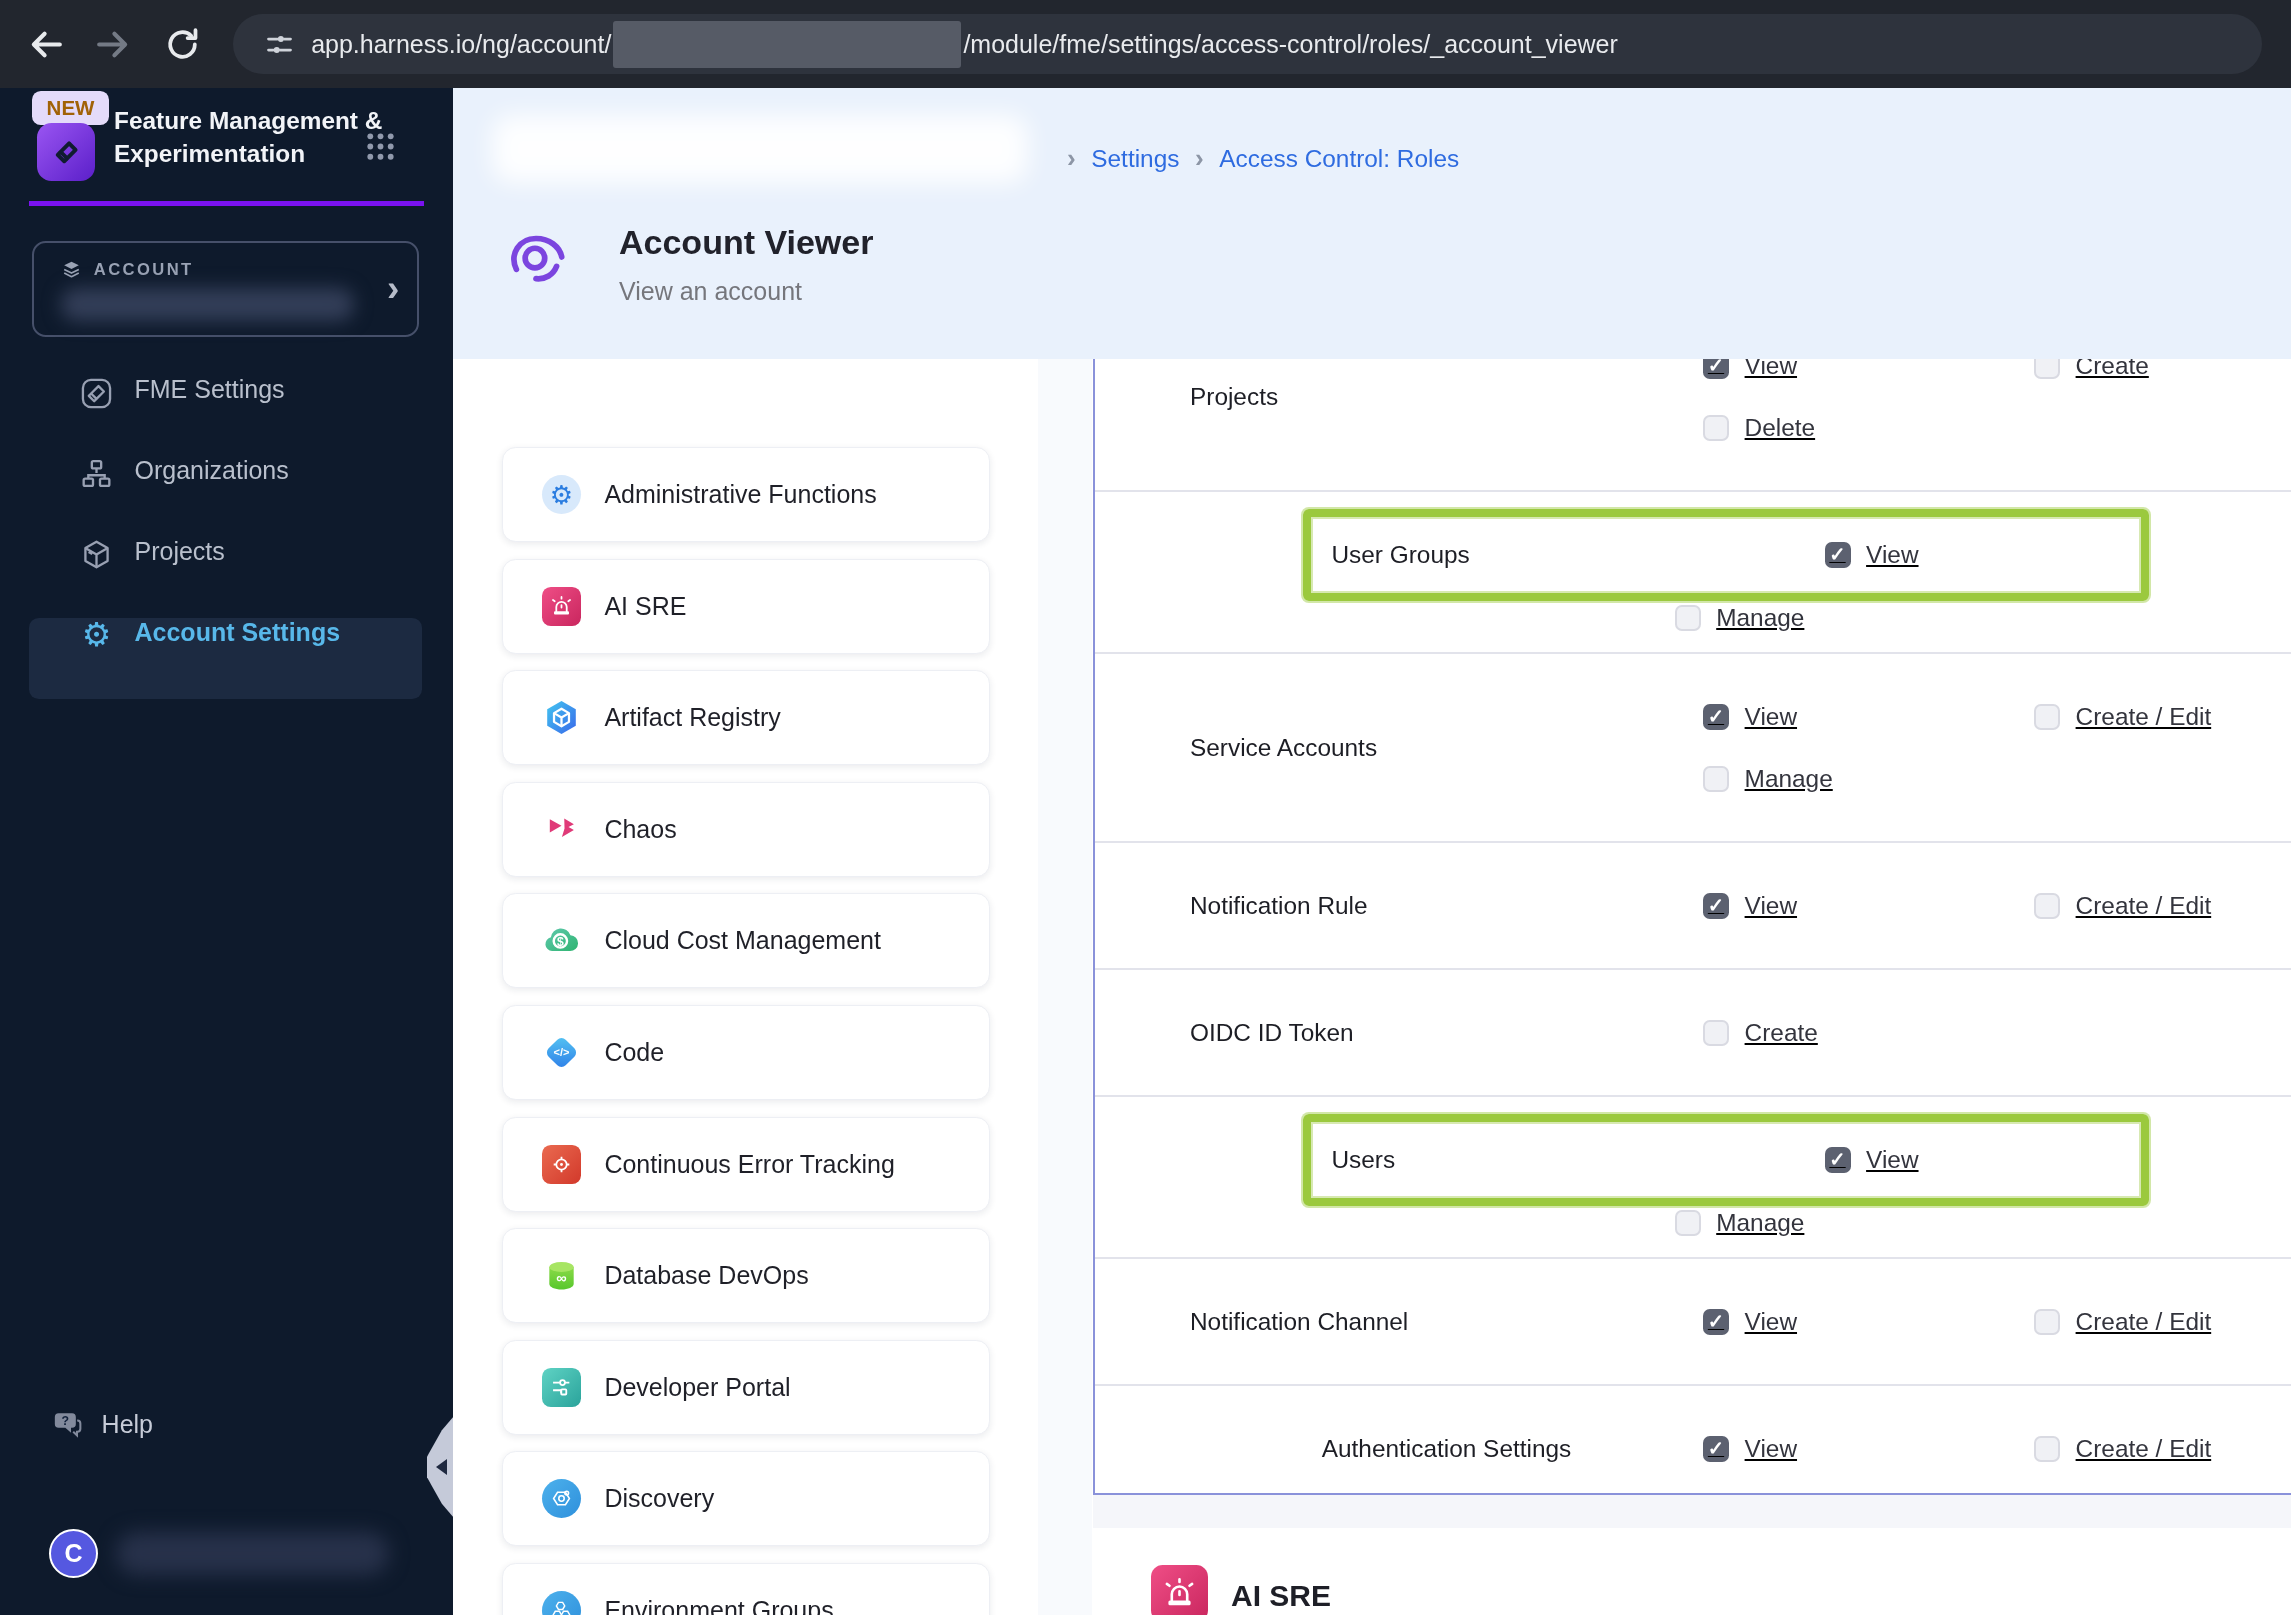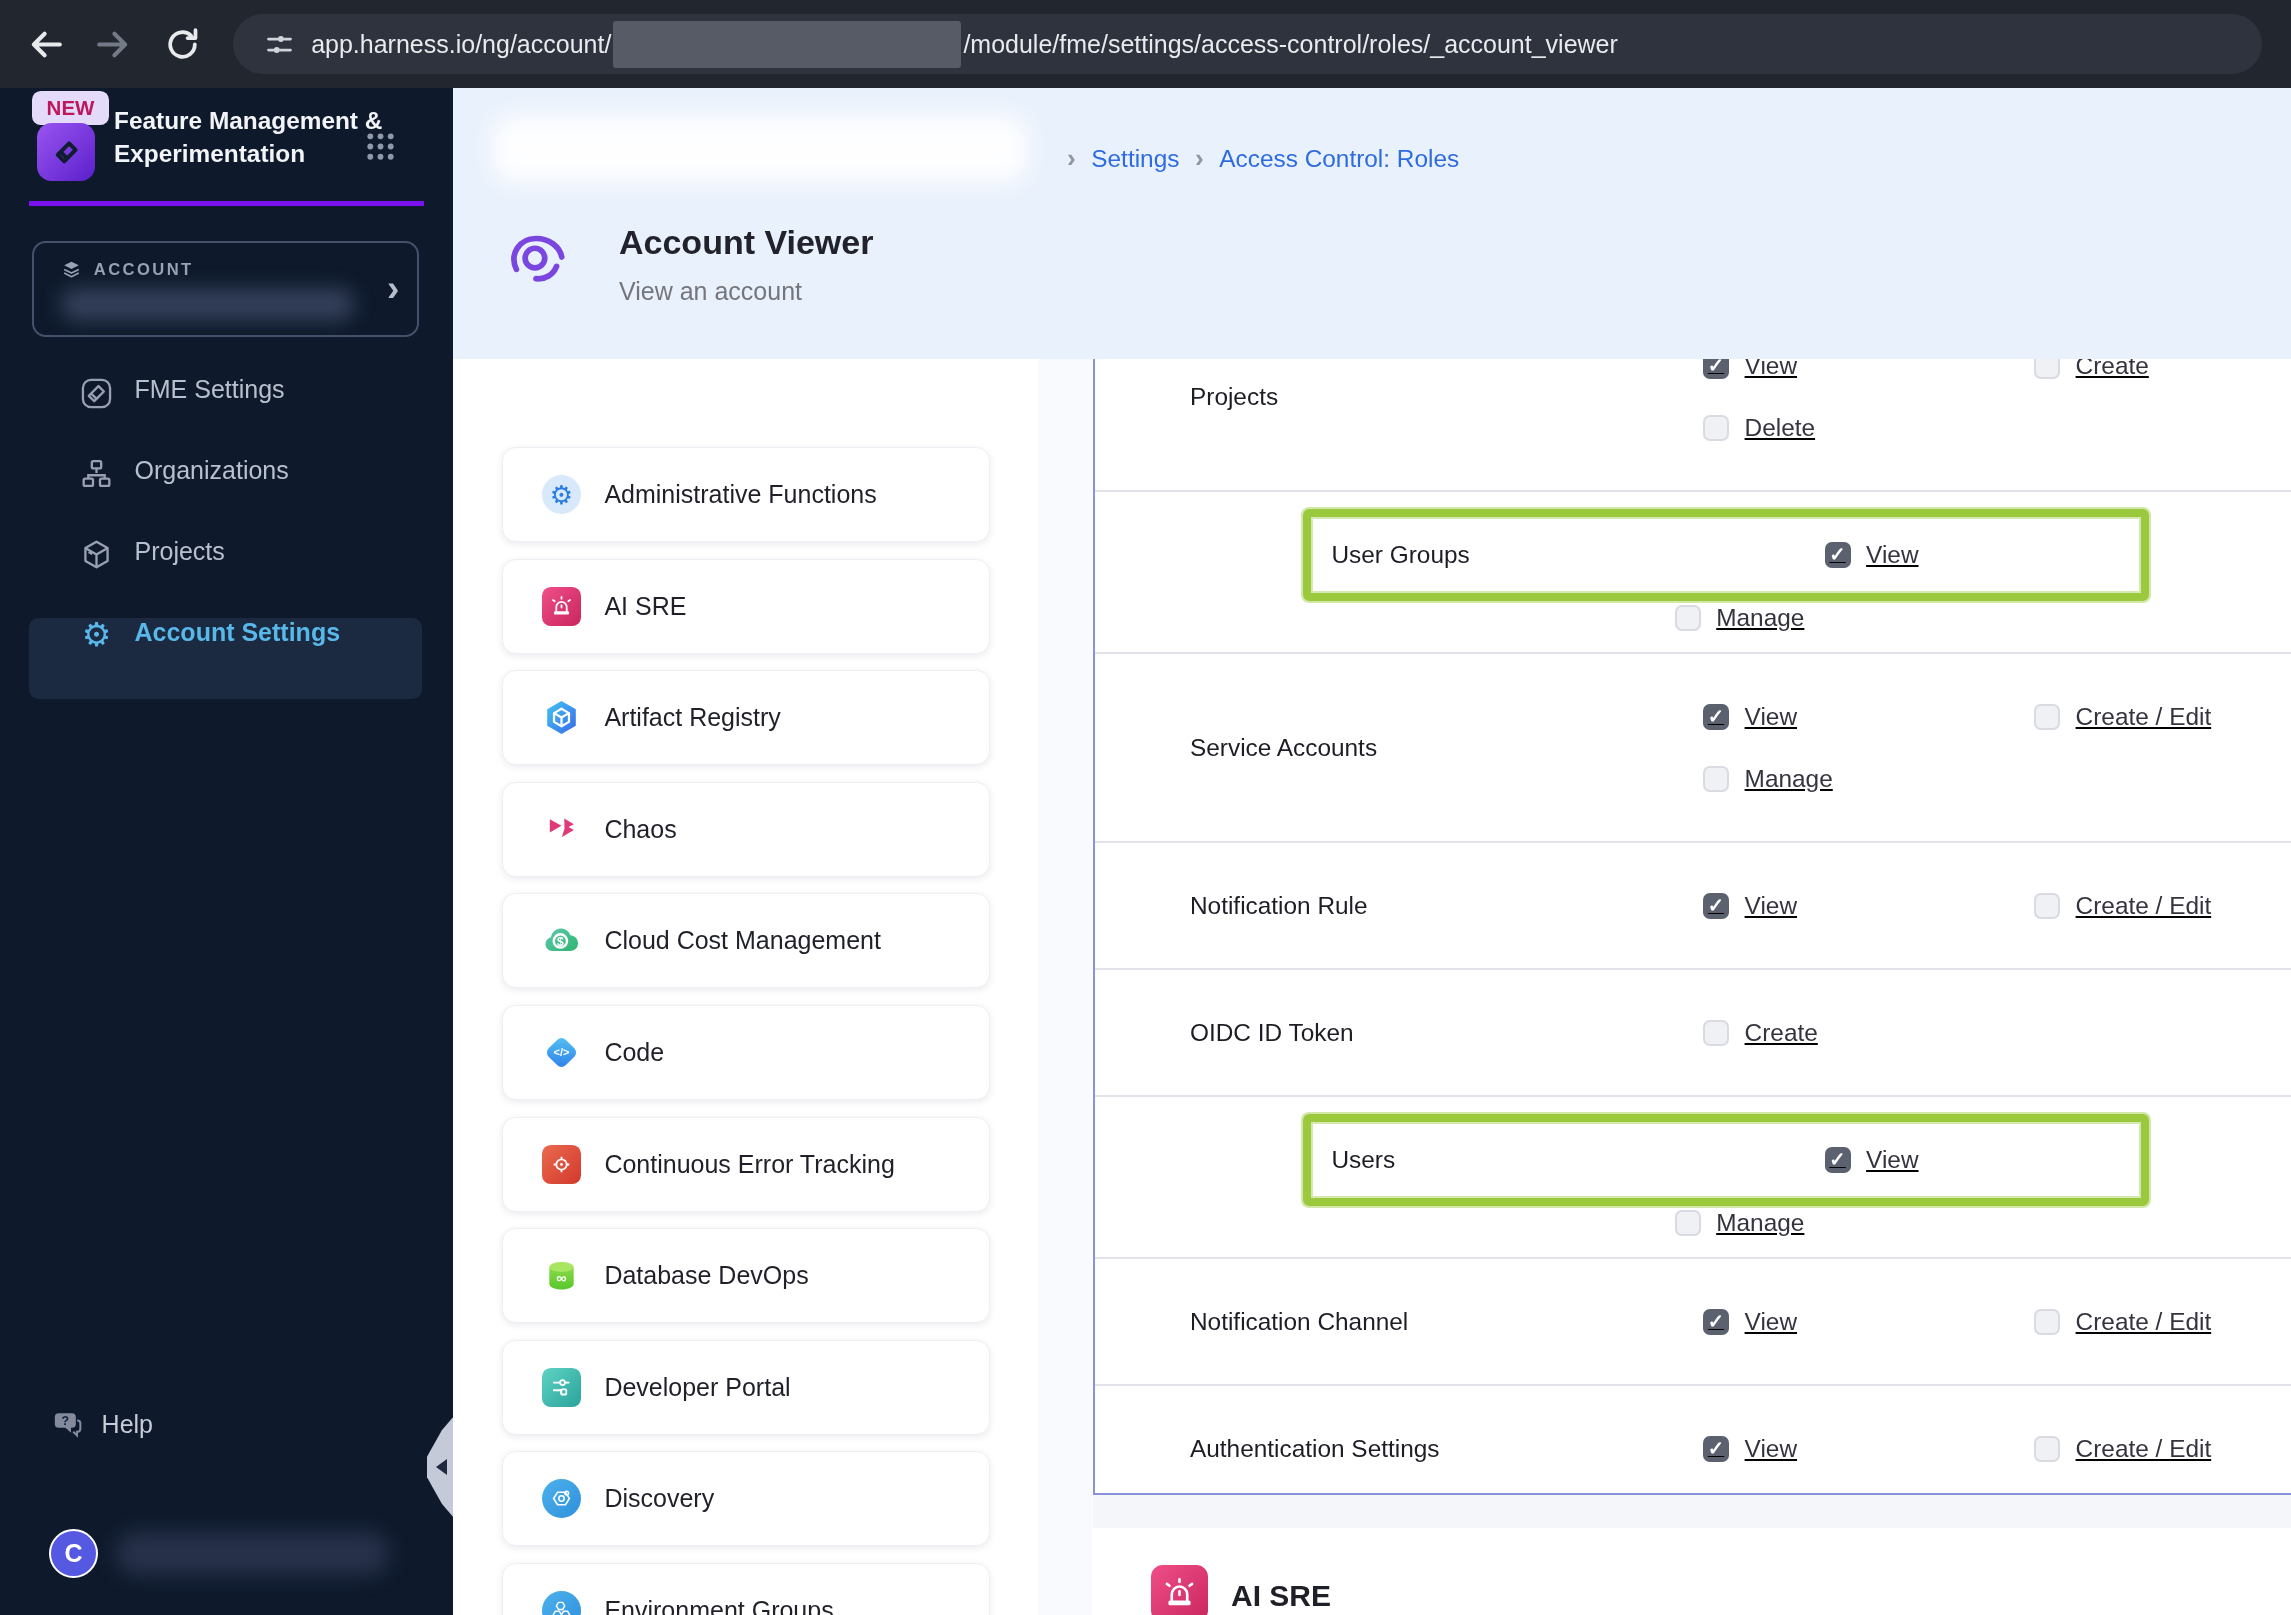--- a/index.html
+++ b/index.html
@@ -13,21 +13,21 @@
   .nav-btn { width:55px; height:55px; display:flex; align-items:center; justify-content:center; flex:none; }
   #back-btn { margin-left:17.6px; } #fwd-btn { margin-left:13.7px; } #reload-btn { margin-left:13.7px; }
   #omnibox { margin-left:23.4px; height:60px; width:2029px; background:#2e333d; border-radius:31px;
     display:flex; align-items:center; padding:0 25px; }
   #site-info { width:43px; height:43px; border-radius:50%; display:flex; align-items:center; justify-content:center; flex:none; }
   #url-text { margin-left:9.8px; font-size:25px; color:#e8eaed; white-space:nowrap; display:flex; align-items:center; }
   #url-redacted { display:inline-block; width:348px; height:47px; background:#565b66; border-radius:2.9px; margin:0 2px; vertical-align:middle; }
 
   
   #sidebar { position:absolute; left:0; top:88px; width:453px; height:1527px; background:#0e1a2c; }
-  #new-badge { position:absolute; left:32px; top:2.9px; background:#e4dbfa; color:#be185d;
+  #new-badge { position:absolute; left:32px; top:2.9px; background:#e4dbfa; color:#a16207;
     font-size:20.5px; font-weight:bold; padding:4.9px 14.6px; border-radius:8.8px; }
   #app-logo { position:absolute; left:37px; top:35px; width:58px; height:58px; border-radius:14.6px;
     background:linear-gradient(135deg,#9a55f2,#5b1fc9); display:flex; align-items:center; justify-content:center; }
   #product-title { position:absolute; left:114px; top:15.6px; width:293px; color:#f2f4f8;
     font-size:24.4px; font-weight:bold; line-height:33px; }
   #grid-icon { position:absolute; left:363px; top:41px; }
   #purple-rule { position:absolute; left:29px; top:113px; width:395px; height:4.9px; background:#7a12f0; }
 
   #account-card { position:absolute; left:32px; top:153px; width:387px; height:96px;
     border:2px solid #46506a; border-radius:13.7px; }
@@ -81,21 +81,21 @@
   .ic-cet { background:linear-gradient(135deg,#ea6a50,#d2392b); border-radius:8.8px; }
   .ic-devportal { background:linear-gradient(135deg,#5fd3c4,#2aa39b); border-radius:8.8px; }
   .ic-discovery, .ic-envgroups { background:linear-gradient(135deg,#4db1ec,#2e90dc); border-radius:50%; }
   .g { line-height:1; display:block; }
 
   
   #perm-panel { position:absolute; left:640px; top:0; width:1199px; height:1136px; background:#fff;
     border-left:2px solid #8a92da; border-bottom:2px solid #8a92da; overflow:hidden; }
   #perm-body { margin-top:-56px; }
   .perm-row { display:flex; align-items:center; padding:45px 0 45px 95px; border-bottom:2px solid #e2e3eb; }
-  .perm-row:last-child { border-bottom:none; }
+  .perm-row:last-child { border-bottom:none;text-align:center; }
   .perm-resource { width:513px; flex:none; font-size:24.4px; color:#1d1e25; }
   .cols { display:flex; align-items:flex-start; }
   .col1 { width:331px; flex:none; display:flex; flex-direction:column; gap:27px; }
   .col2 { display:flex; flex-direction:column; gap:27px; }
   .chk-item { display:flex; align-items:center; height:35px;text-decoration:underline; }
   .chk { width:26px; height:26px; border-radius:6.8px; flex:none; display:flex; align-items:center; justify-content:center; }
   .chk.unchecked { background:#f0f1f5; border:2px solid #d9dae2; }
   .chk.checked { background:#5c6170; }
   .chk.checked::after { content:"✓"; color:#fff; font-size:19.5px; font-weight:bold; }
   .chk-label { margin-left:15.6px; font-size:24.4px; color:#33343d; }

